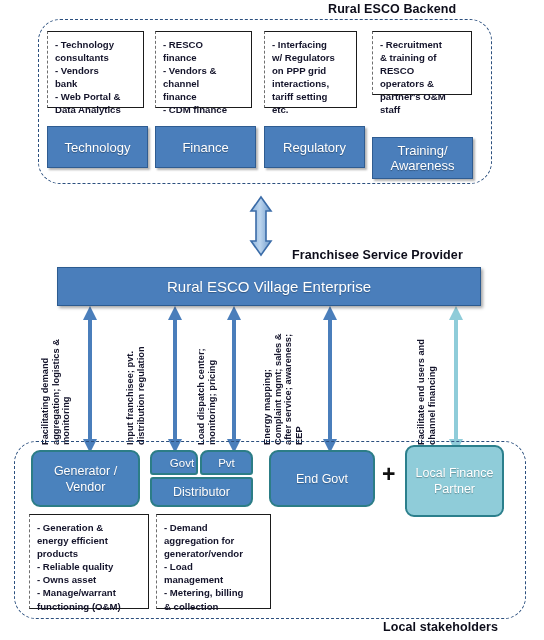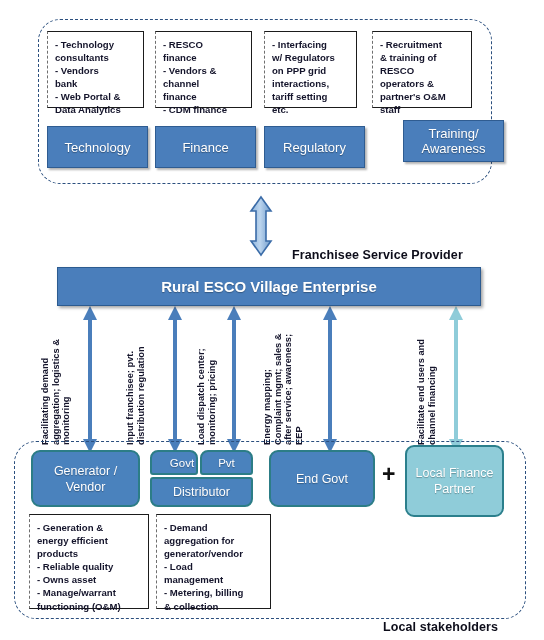--- a/index.html
+++ b/index.html
@@ -47,21 +47,21 @@
     line-height:13.1px;
     font-weight:bold;
     color:#14142b;
     padding:6px 21px 4px 7px;
   }
   .info-box div{white-space:pre-line;}
 
   #ib-tech{left:47px;top:31px;width:97px;height:77px;}
   #ib-fin{left:155px;top:31px;width:97px;height:77px;}
   #ib-reg{left:264px;top:31px;width:93px;height:77px;}
-  #ib-train{left:372px;top:31px;width:100px;height:77px;}
+  #ib-train{left:372px;top:31px;width:100px;height:64px;}
   #ib-gen{left:29px;top:514px;width:120px;height:95px;}
   #ib-dist{left:156px;top:514px;width:115px;height:95px;}
 
   
   .pillar{
     position:absolute;
     background:#4a7ebb;
     border:1.6px solid #2f5c91;
     box-shadow:2px 2px 2px rgba(0,0,0,.30);
     color:#ffffff;
@@ -70,32 +70,32 @@
     align-items:center;
     justify-content:center;
     text-align:center;
     line-height:15px;
     box-sizing:border-box;
     text-shadow:0 1px 1px rgba(0,0,0,.35);
   }
   #p-tech{left:47px;top:126px;width:101px;height:42px;}
   #p-fin{left:155px;top:126px;width:101px;height:42px;}
   #p-reg{left:264px;top:126px;width:101px;height:42px;}
-  #p-train{left:372px;top:120px;width:101px;height:42px;margin-left:31px;}
+  #p-train{left:372px;top:137px;width:101px;height:42px;}
 
   
   #enterprise{
     position:absolute;
     left:57px;top:267px;width:424px;height:39px;
     background:#4a7ebb;
     border:1.8px solid #2c5party;
     border:1.8px solid #2c5b90;
     box-shadow:2px 2px 3px rgba(0,0,0,.35);
     color:#ffffff;
-    font-weight:bold;
+    font-weight:normal;
     font-size:15px;
     display:flex;align-items:center;justify-content:center;
     box-sizing:border-box;
     text-shadow:0 1px 1px rgba(0,0,0,.3);
   }
 
   
   .stake{
     position:absolute;
     background:#4a82bd;
@@ -180,20 +180,21 @@
       <polygon points="330,306 337,320 323,320" fill="#4a7ebb"></polygon>
       <polygon points="330,453 337,439 323,439" fill="#4a7ebb"></polygon>
     </g>
     <g>
       <line x1="456" y1="316" x2="456" y2="443" stroke="#8fccd9" stroke-width="4"></line>
       <polygon points="456,306 463,320 449,320" fill="#8fccd9"></polygon>
       <polygon points="456,453 463,439 449,439" fill="#8fccd9"></polygon>
     </g>
   </svg>
 
+  <div class="section-title" id="t-backend">Rural ESCO Backend</div>
   <div class="dashed-box" id="box-backend"></div>
 
   <div class="info-box" id="ib-tech">
     <div>- Technology consultants
 - Vendors bank
 - Web Portal &amp; Data Analytics</div>
   </div>
   <div class="info-box" id="ib-fin">
     <div>- RESCO finance
 - Vendors &amp; channel finance

